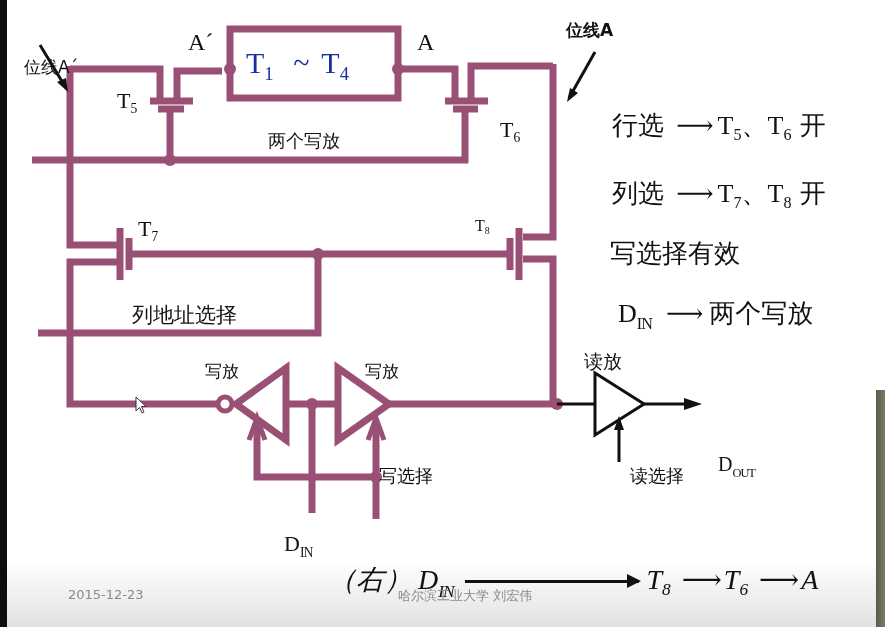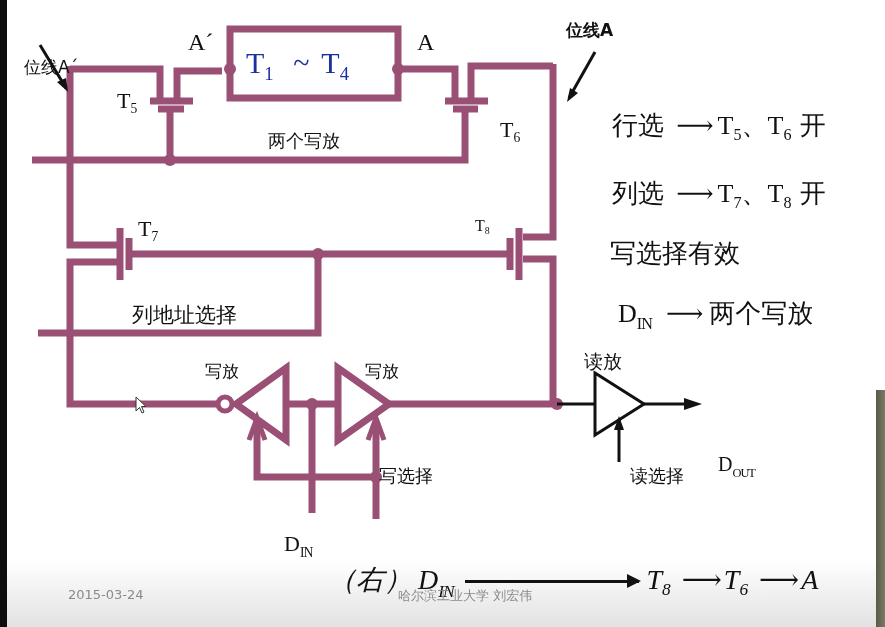--- a/index.html
+++ b/index.html
@@ -138,19 +138,19 @@
   </div>
   <div class="lbl cn" style="left:610px;top:240px;font-size:26px;">写选择有效</div>
 
   <div class="lbl" style="left:328px;top:566px;font-size:28px;font-style:italic;">
     <span class="cn">（右）</span><span class="serif" style="margin-left:6px;">D</span><span class="serif subcap">IN</span>
     <span style="display:inline-block;width:174px;height:3px;background:#111;vertical-align:middle;position:relative;margin:0 2px;"><span style="position:absolute;right:-2px;top:-6px;border-left:14px solid #111;border-top:7px solid transparent;border-bottom:7px solid transparent;"></span></span><span class="serif" style="margin-left:6px;">T</span><span class="serif sub">8</span>
     <span class="serif" style="margin:0 2px;">⟶</span><span class="serif">T</span><span class="serif sub">6</span>
     <span class="serif" style="margin:0 2px;">⟶</span><span class="serif">A</span>
   </div>
 
-  <div class="footer" style="left:68px;top:587px;font-size:13px;">2015-03-24</div>
+  <div class="footer" style="left:68px;top:587px;font-size:13px;">2015-12-23</div>
   <div class="footer" style="left:398px;top:587px;font-size:13px;">哈尔滨工业大学  刘宏伟</div>
 
   <svg width="14" height="20" style="left:135px;top:396px;">
     <path d="M1 1 L1 15 L4.5 11.5 L7 17 L9 16 L6.5 10.5 L11 10.5 Z" fill="#fff" stroke="#333" stroke-width="1"></path>
   </svg>
 </div>
 
 </body></html>

